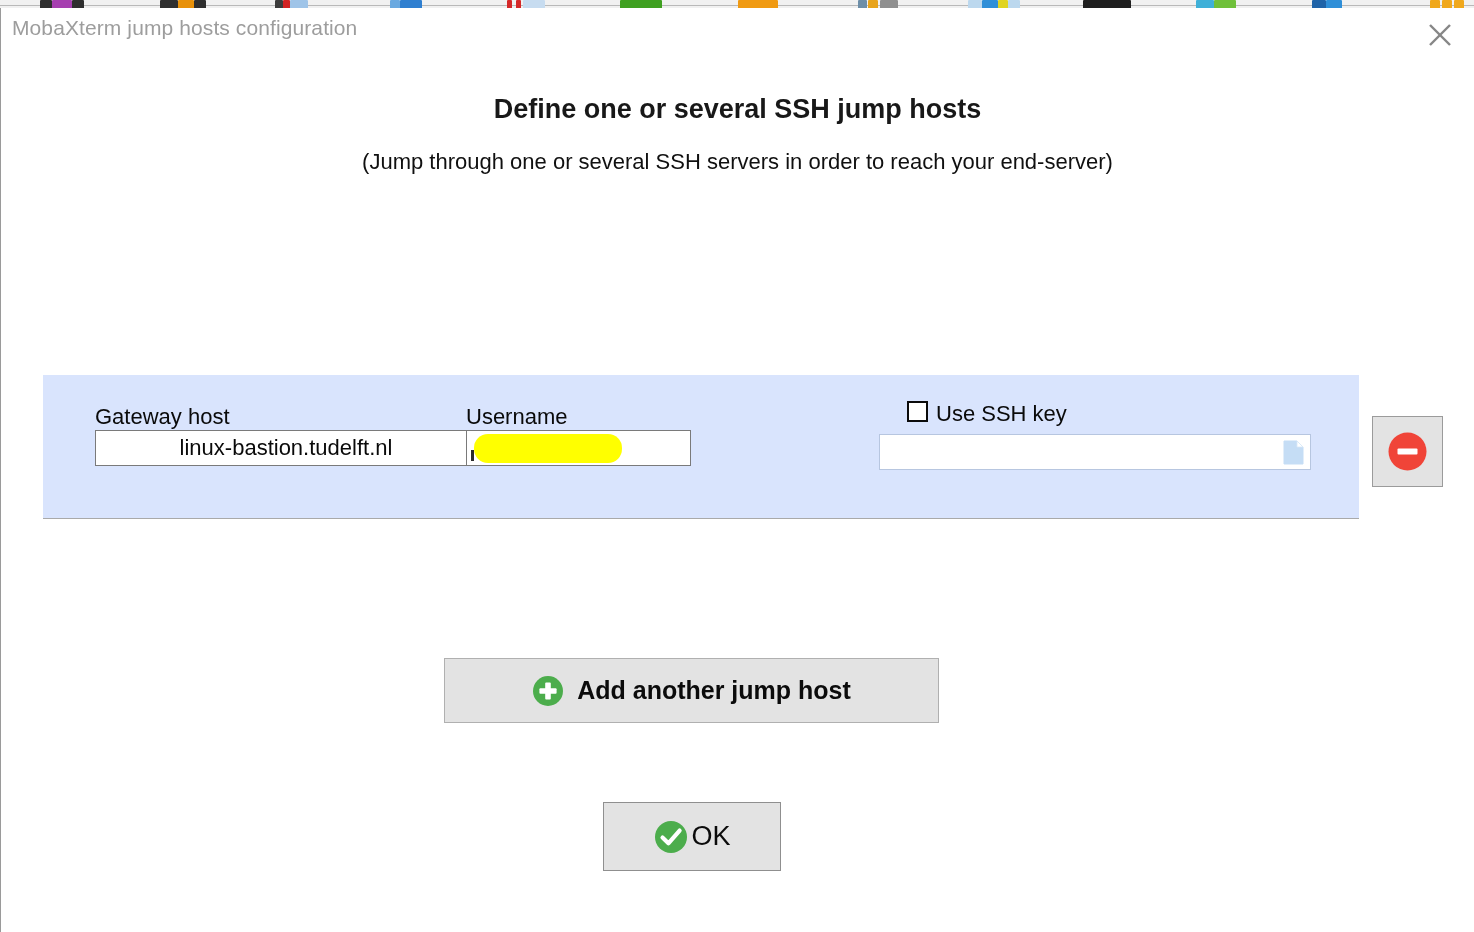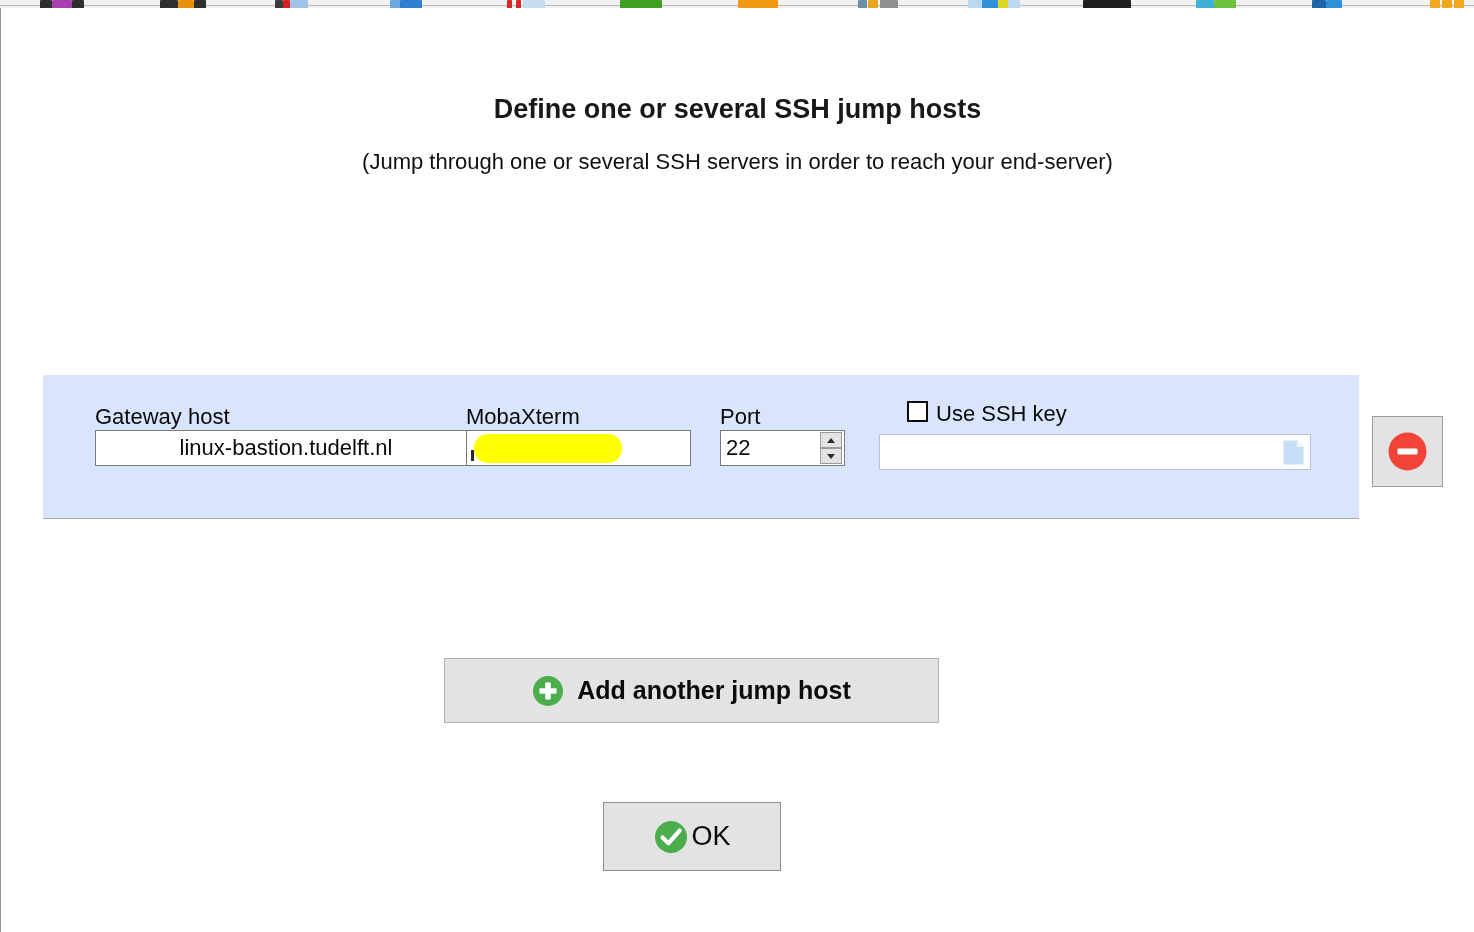--- a/index.html
+++ b/index.html
@@ -334,54 +334,49 @@
     <div class="thumb" style="left: 1214px; width: 22px; background: rgb(111, 192, 58);"></div>
     <div class="thumb" style="left: 1312px; width: 14px; background: rgb(31, 99, 168);"></div>
     <div class="thumb" style="left: 1326px; width: 16px; background: rgb(47, 143, 216);"></div>
     <div class="thumb" style="left: 1430px; width: 10px; background: rgb(240, 168, 28);"></div>
     <div class="thumb" style="left: 1442px; width: 10px; background: rgb(240, 168, 28);"></div>
     <div class="thumb" style="left: 1454px; width: 10px; background: rgb(240, 168, 28);"></div>
   </div>
 
 <div id="dialog-window">
 
+  <div id="title-bar">
+    <div id="window-title">MobaXterm jump hosts configuration</div>
+    <div id="close-button">
+      <svg width="26" height="26" viewBox="0 0 26 26" aria-hidden="true">
+        <line x1="3" y1="3" x2="23" y2="23" stroke="#868686" stroke-width="2.4"></line>
+        <line x1="23" y1="3" x2="3" y2="23" stroke="#868686" stroke-width="2.4"></line>
+      </svg>
+    </div>
+  </div>
 
   <div id="page-title">Define one or several SSH jump hosts</div>
   <div id="page-subtitle">(Jump through one or several SSH servers in order to reach your end-server)</div>
 
   <div id="jump-host-row">
 
     <div class="field-group" id="group-gateway">
       <div class="field-label">Gateway host</div>
       <input class="text-input" id="gateway-host-input" type="text" value="linux-bastion.tudelft.nl" style="">
     </div>
 
     <div class="field-group" id="group-username">
-      <div class="field-label">MobaXterm</div>
+      <div class="field-label">Username</div>
       <div id="username-input-wrap">
         <input class="text-input" id="username-input" type="text" value="" style="">
         <div id="username-residue"></div>
         <div id="username-redaction"></div>
       </div>
     </div>
 
-    <div class="field-group" id="group-port">
-      <div class="field-label">Port</div>
-      <div id="port-input-wrap">
-        <input class="text-input" id="port-input" type="text" value="22" style="">
-        <div class="spinner">
-          <div class="spinner-btn spinner-up">
-              <span class="arrow"></span>
-            </div>
-          <div class="spinner-btn spinner-down">
-              <span class="arrow"></span>
-            </div>
-        </div>
-      </div>
-    </div>
 
     <div class="field-group" id="group-sshkey">
       <div id="sshkey-check-line">
         <div id="use-ssh-key-checkbox"></div>
         <div class="field-label">Use SSH key</div>
       </div>
       <div id="sshkey-input-wrap">
         <input class="text-input" id="ssh-key-path-input" type="text" disabled="" value="" style="">
         <div id="browse-key-button">
           <svg width="21" height="25" viewBox="0 0 21 25" aria-hidden="true">

